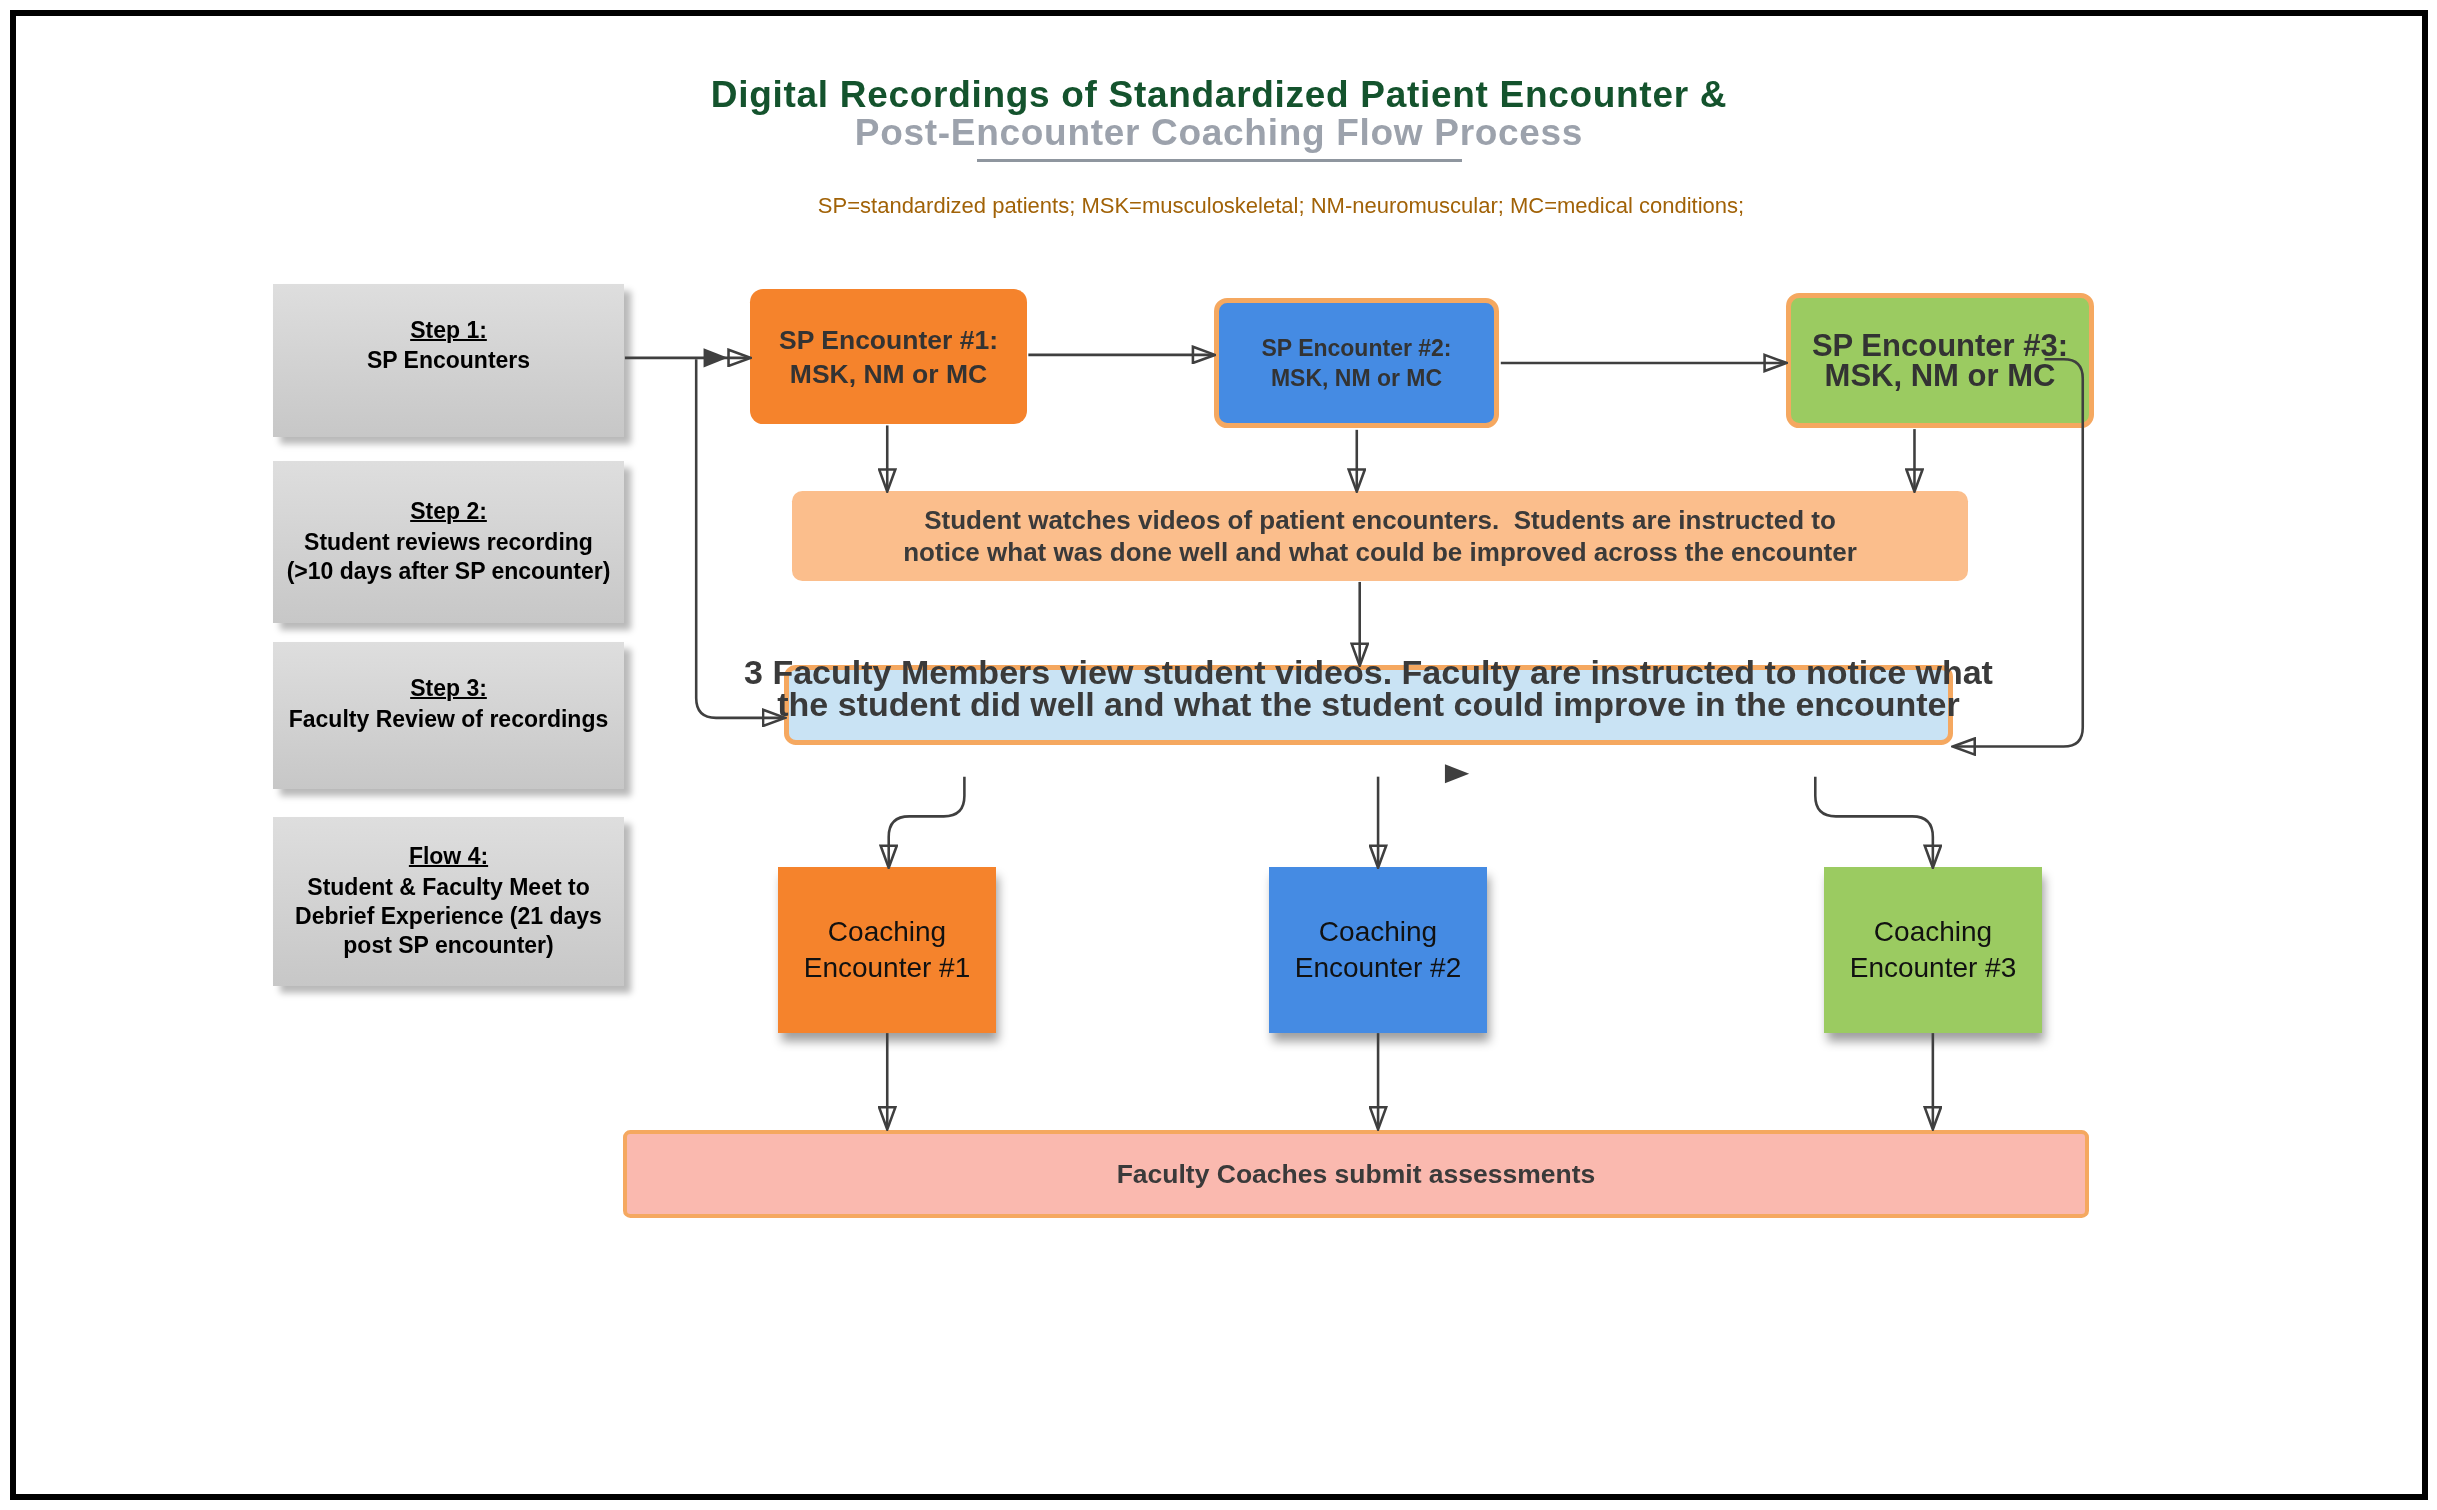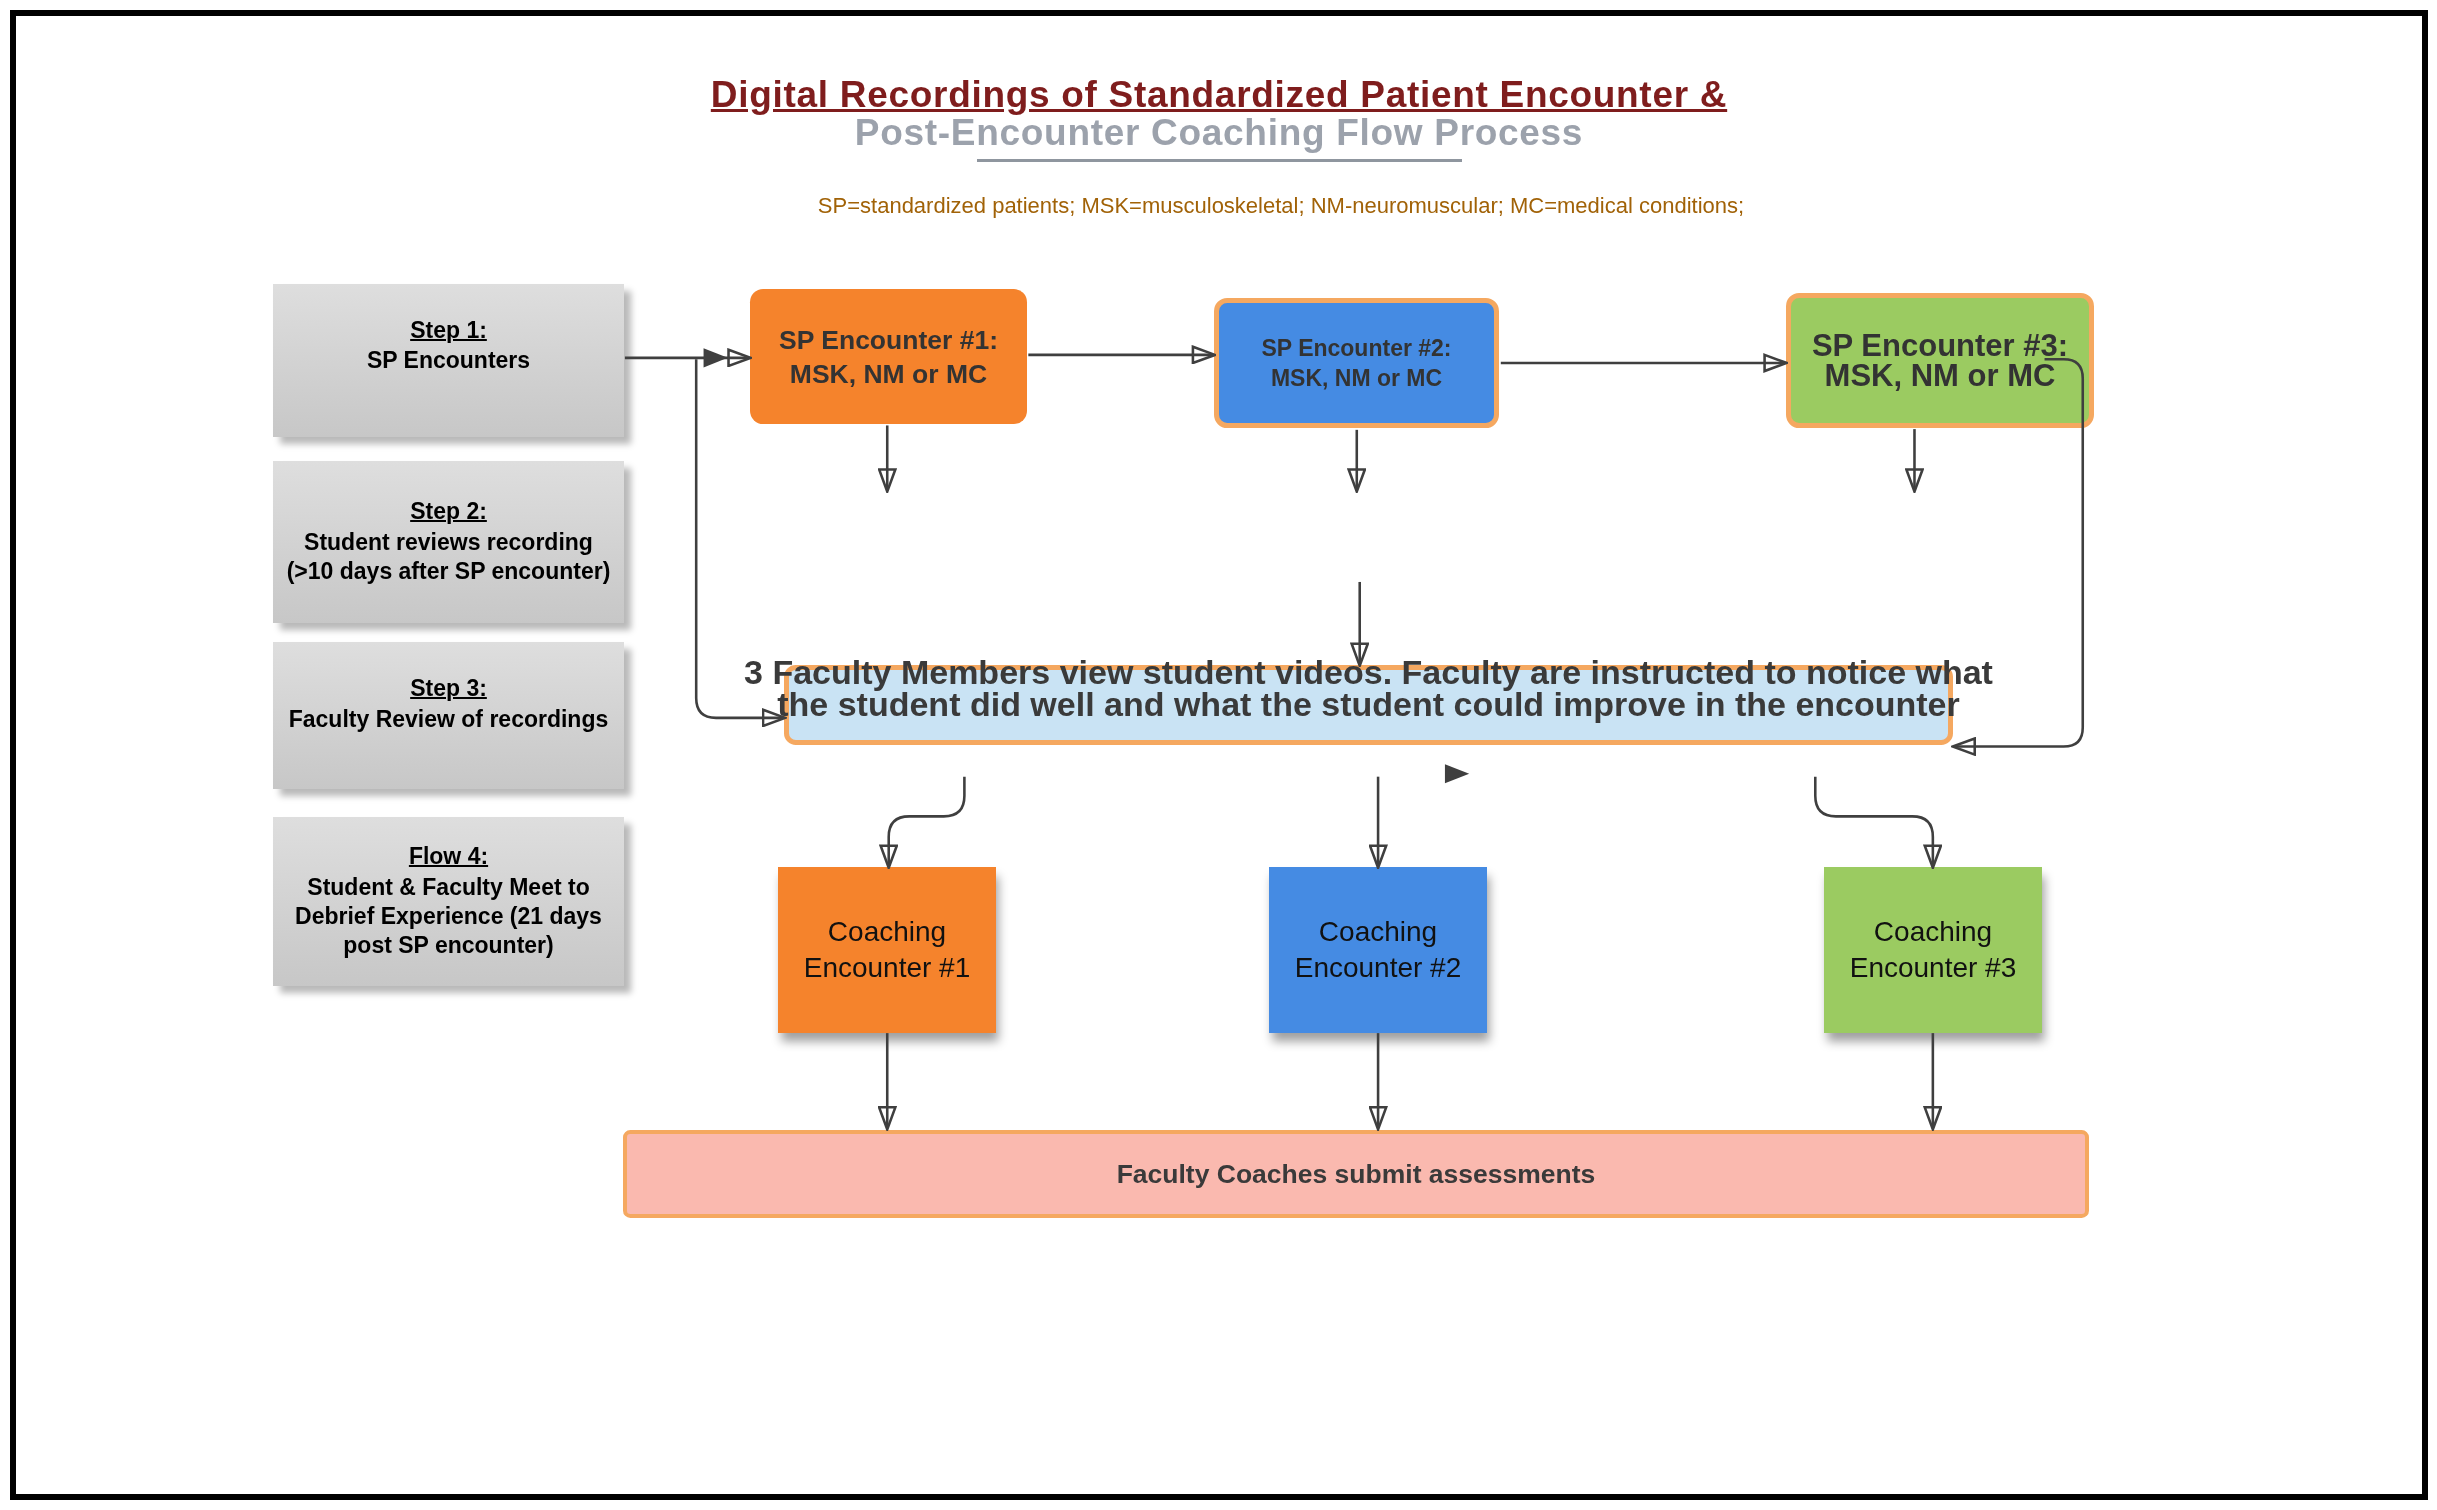--- a/index.html
+++ b/index.html
@@ -69,21 +69,21 @@
   .wires{position:absolute;left:0;top:0;width:2438px;height:1510px;pointer-events:none;}
   .wires path{stroke:#3F3F3F;stroke-width:3.5px;fill:none;}
 </style>
 </head>
 <body>
 
 <div class="canvas">
   <div class="frame"></div>
 
   <div class="header">
-    <div class="title-line" style="color: #7f1d1d; text-decoration: underline;">Digital Recordings of Standardized Patient Encounter &amp;</div>
+    <div class="title-line" style="color: #14532d;">Digital Recordings of Standardized Patient Encounter &amp;</div>
     <div class="title-line" style="color: rgb(156, 162, 172);">Post-Encounter Coaching Flow Process</div>
     <div class="title-underline"></div>
     <div class="legend-row">
       <span class="legend-text">SP=standardized patients; MSK=musculoskeletal; NM-neuromuscular; MC=medical conditions;</span>
     </div>
   </div>
 
   <div class="step step1">
     <div class="step-heading">Step 1:</div>
     <div class="step-body">SP Encounters</div>
@@ -107,20 +107,24 @@
   </div>
   <div class="spbox sp2" style="background-color: rgb(69, 139, 227); border-color: rgb(245, 168, 96);">
     <span>SP Encounter #2:</span>
     <span>MSK, NM or MC</span>
   </div>
   <div class="spbox sp3" style="background-color: rgb(155, 203, 97); border-color: rgb(245, 168, 96);">
     <span>SP Encounter #3:</span>
     <span>MSK, NM or MC</span>
   </div>
 
+  <div class="band student-band" style="background-color: rgb(251, 190, 140);">
+    <span class="bl">Student watches videos of patient encounters.  Students are instructed to</span>
+    <span class="bl">notice what was done well and what could be improved across the encounter</span>
+  </div>
 
   <div class="band faculty-band" style="background-color: rgb(201, 227, 244); border-color: rgb(245, 168, 96);">
     <span class="bl">3 Faculty Members view student videos. Faculty are instructed to notice what</span>
     <span class="bl">the student did well and what the student could improve in the encounter</span>
   </div>
 
   <div class="coach coach1" style="background-color: rgb(245, 131, 44);">
     <span>Coaching</span>
     <span>Encounter #1</span>
   </div>

